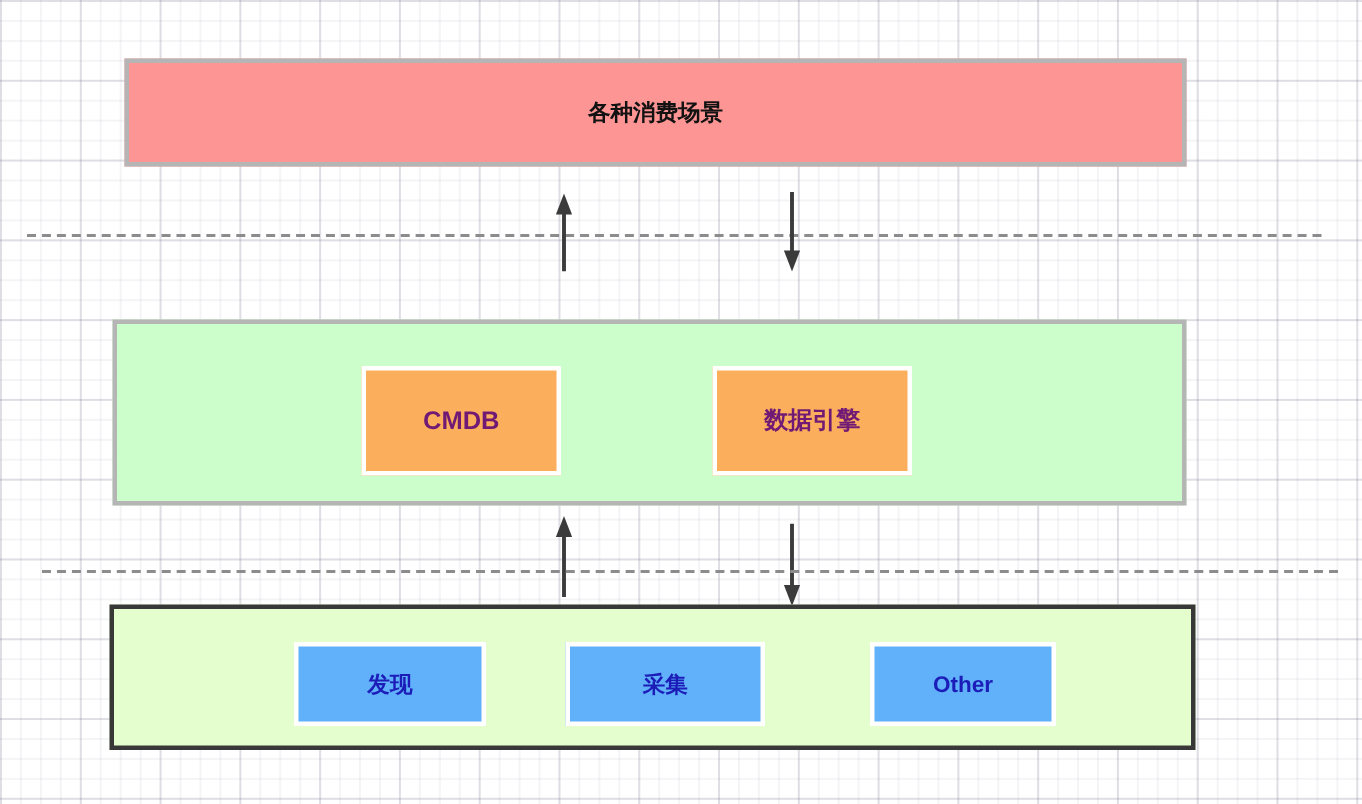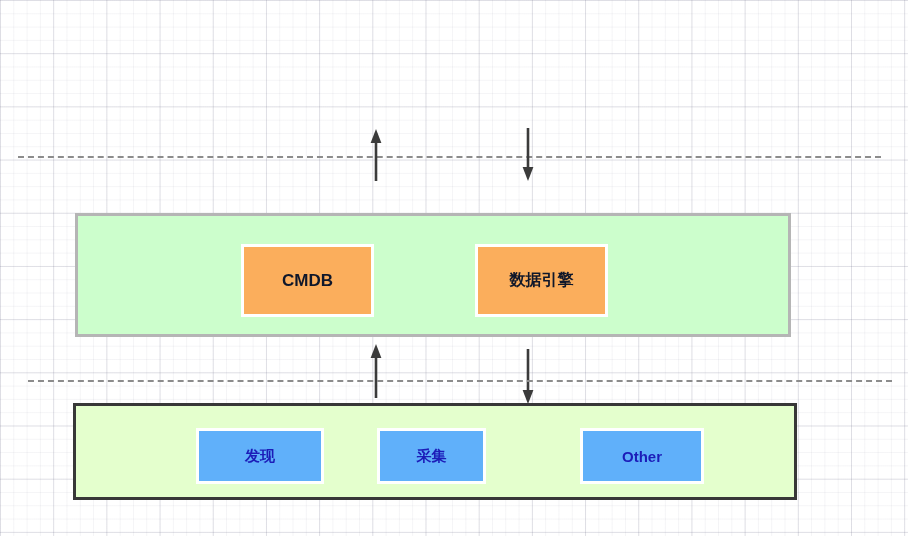--- a/index.html
+++ b/index.html
@@ -29,46 +29,49 @@
   .sep-1{ left:18px;  top:156px; width:863px; }
   .sep-2{ left:28px;  top:380px; width:864px; }
 
   .mid-box{
     left:75px; top:213px; width:716px; height:124px;
     background:#ccfecc; border:3px solid #b5b5b5;
   }
   .orange-box{
     background:#fbae5c; border:3px solid #ffffff;
     width:133px; height:73px; top:28px;
-    font-weight:700; color:#0f172a;
+    font-weight:700; color:#701a75;
   }
   .orange-1{ left:163px; font-size:17px; }
   .orange-2{ left:397px; font-size:16px; }
 
   .bottom-box{
     left:73px; top:403px; width:724px; height:97px;
     background:#e4ffcd; border:3px solid #383838;
   }
   .blue-box{
     background:#60b0fa; border:3px solid #ffffff;
     height:56px; top:22px;
     font-weight:700; font-size:15px; color:#1c1cb8;
   }
   .blue-1{ left:120px; width:128px; }
-  .blue-2{ left:301px; width:109px; }
+  .blue-2{ left:301px; width:133px; }
   .blue-3{ left:504px; width:124px;justify-content:center; }
 
   .arrow{ position:absolute; width:16px; }
   .arrow svg{ display:block; }
 </style>
 </head>
 <body>
 
 <div class="canvas">
 
+  <div class="shape top-box">
+    <span>各种消费场景</span>
+  </div>
 
   <div class="sep sep-1"></div>
 
   <div class="arrow" style="left:368px; top:129px;">
     <svg width="16" height="52" viewBox="0 0 16 52">
       <line x1="8" y1="52" x2="8" y2="12" stroke="#3b3b3b" stroke-width="2.6"></line>
       <polygon points="8,0 2.6,14 13.4,14" fill="#3b3b3b"></polygon>
     </svg>
   </div>
   <div class="arrow" style="left:520px; top:128px;">

